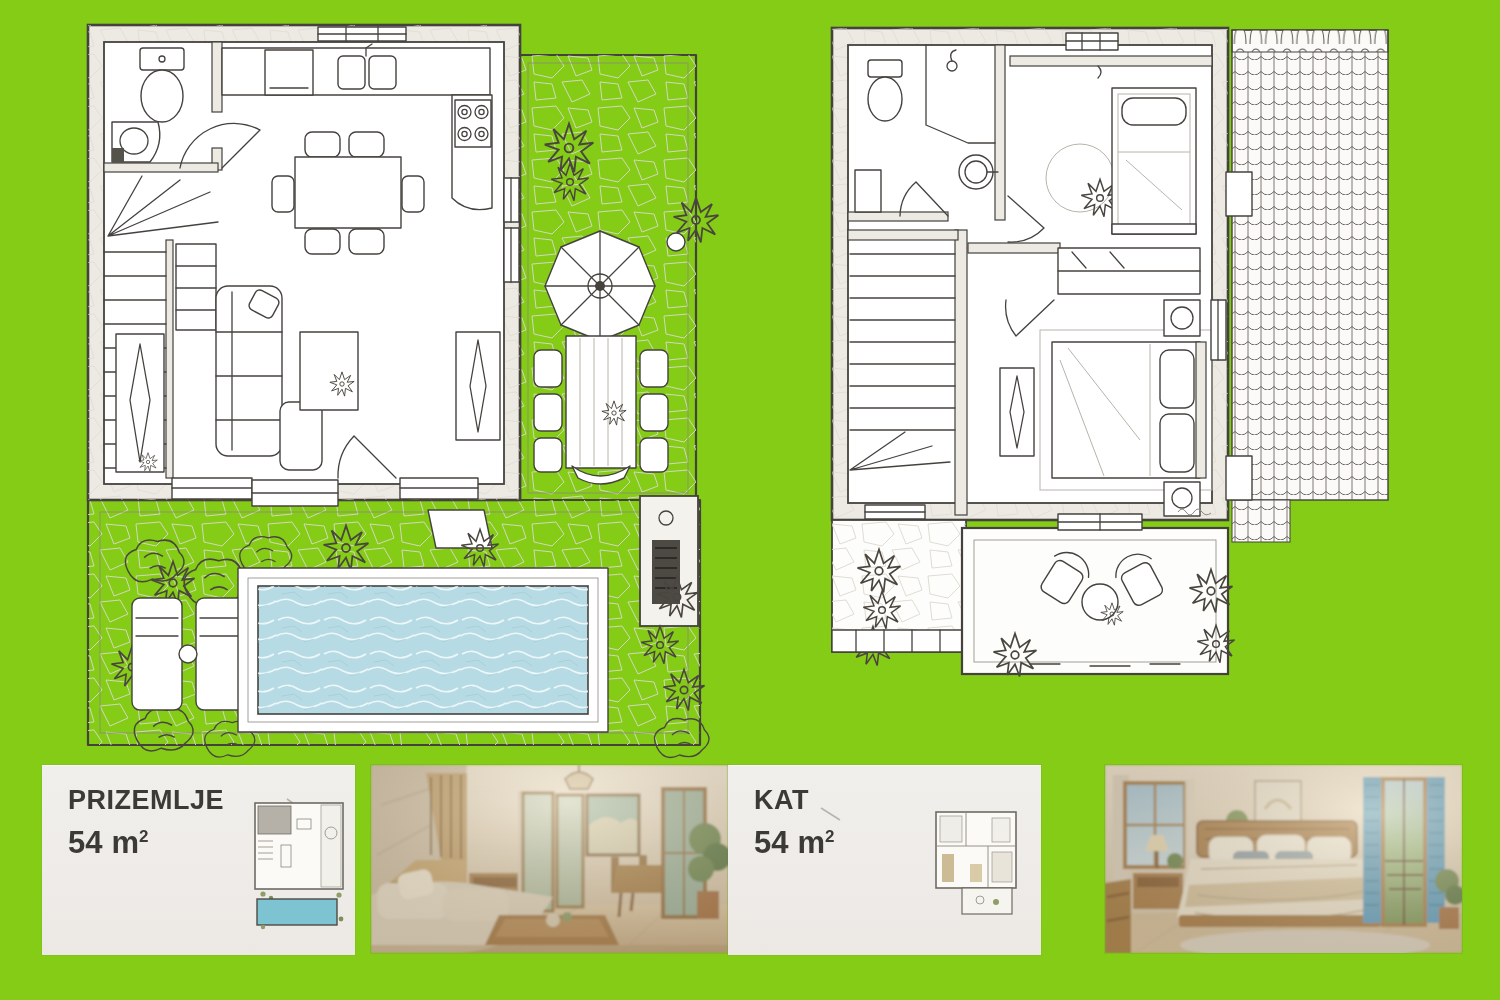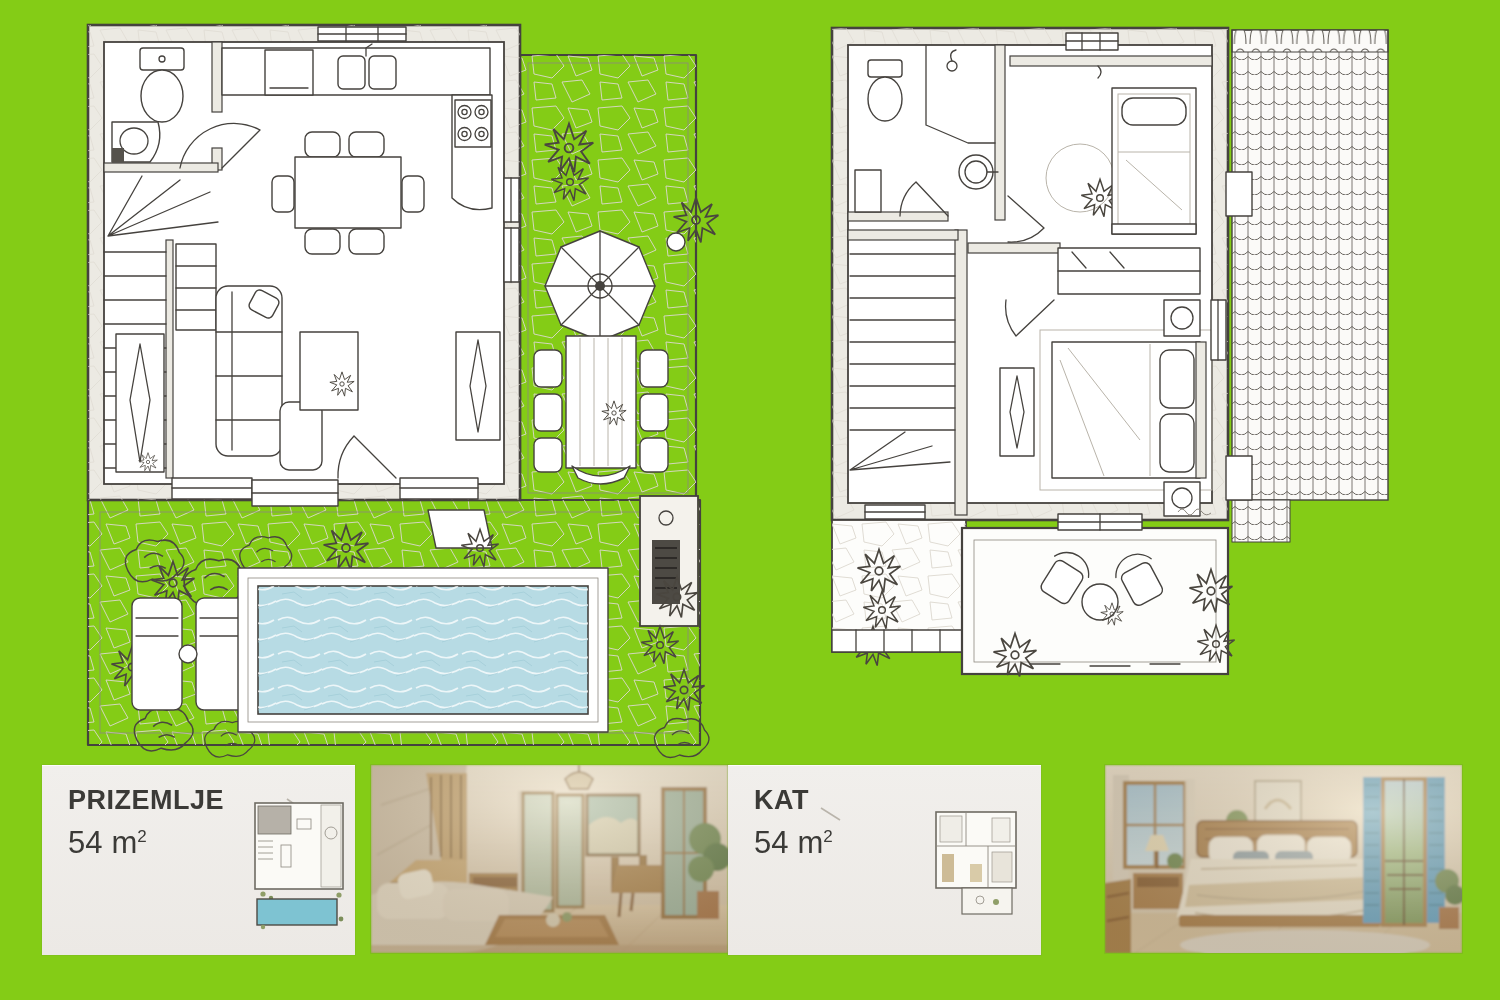--- a/index.html
+++ b/index.html
@@ -11,21 +11,21 @@
   .ln{stroke:#45423e;fill:none;stroke-width:1.3;stroke-linecap:round;stroke-linejoin:round;}
   .ln2{stroke:#45423e;fill:none;stroke-width:2.2;stroke-linejoin:round;}
   .fw{fill:#ffffff;stroke:#45423e;stroke-width:1.4;stroke-linejoin:round;}
   .wall{fill:#eceae3;stroke:#45423e;stroke-width:1.2;}
   .soft{stroke:#b9b4aa;fill:none;stroke-width:1;}
   .stone-edge{stroke:#8d887f;fill:none;stroke-width:0.8;}
   
   .card{position:absolute;top:765px;width:313px;height:190px;background:linear-gradient(#f1efec,#ece9e5);
         box-shadow:0 0 0 1px rgba(90,85,75,.08), inset 0 1px 0 rgba(255,255,255,.8);}
   .card-title{position:absolute;left:26px;top:20px;font-size:27px;font-weight:700;letter-spacing:.5px;color:#3b3a37;}
-  .card-area{position:absolute;left:26px;top:60px;font-size:31px;font-weight:400;color:#3b3a37;}
+  .card-area{position:absolute;left:26px;top:60px;font-size:31px;font-weight:700;color:#3b3a37;}
   .card-area .u{margin-left:9px;}
   .card-area sup{font-size:17px;}
   .thumb{position:absolute;}
   .photo{position:absolute;top:765px;width:357px;height:188px;overflow:hidden;
          box-shadow:0 0 0 1px rgba(90,85,75,.12);}
   .pencil{position:absolute;}
 </style>
 </head>
 <body>
 

